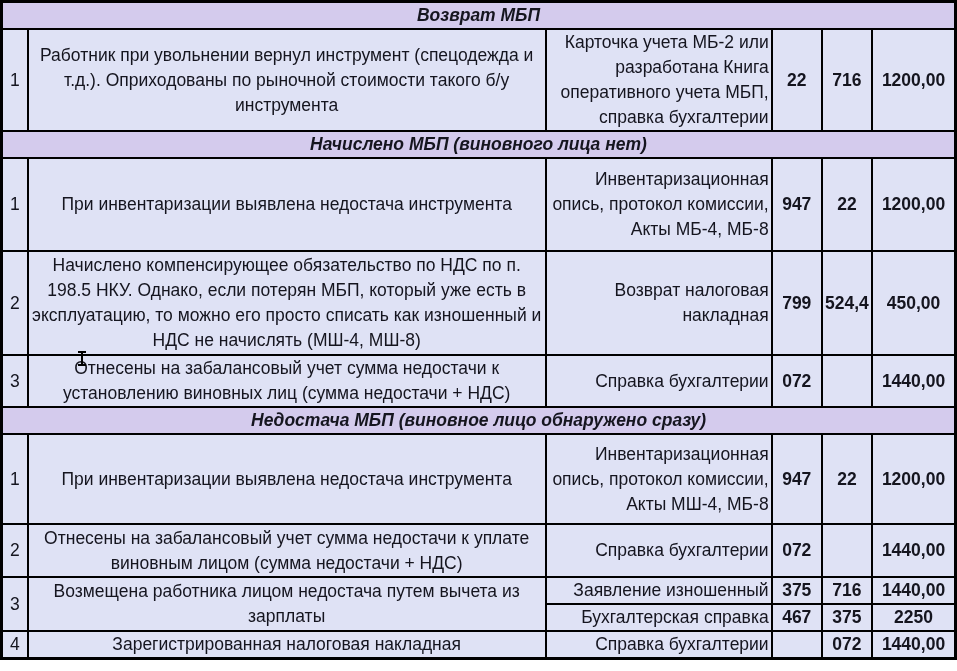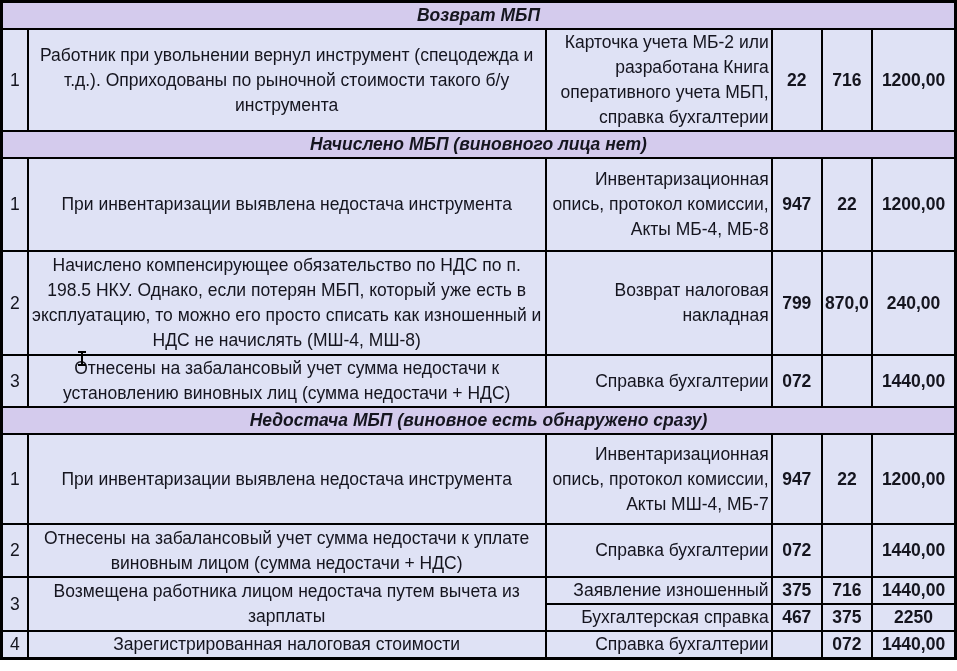--- a/index.html
+++ b/index.html
@@ -107,41 +107,41 @@
       <td class="c-db">947</td>
       <td class="c-cr">22</td>
       <td class="c-amt">1200,00</td>
     </tr>
 
     <tr style="height:104px">
       <td class="c-num">2</td>
       <td class="c-desc">Начислено компенсирующее обязательство по НДС по п. 198.5 НКУ. Однако, если потерян МБП, который уже есть в эксплуатацию, то можно его просто списать как изношенный и НДС не начислять (МШ-4, МШ-8)</td>
       <td class="c-doc">Возврат налоговая накладная</td>
       <td class="c-db">799</td>
-      <td class="c-cr">870,0</td>
-      <td class="c-amt">240,00</td>
+      <td class="c-cr">524,4</td>
+      <td class="c-amt">450,00</td>
     </tr>
 
     <tr style="height:52px">
       <td class="c-num">3</td>
       <td class="c-desc">Отнесены на забалансовый учет сумма недостачи к установлению виновных лиц (сумма недостачи + НДС)</td>
       <td class="c-doc">Справка бухгалтерии</td>
       <td class="c-db">072</td>
       <td class="c-cr"></td>
       <td class="c-amt">1440,00</td>
     </tr>
 
     <tr class="section" style="height:26px">
-      <td colspan="6">Недостача МБП (виновное есть обнаружено сразу)</td>
+      <td colspan="6">Недостача МБП (виновное лицо обнаружено сразу)</td>
     </tr>
 
     <tr style="height:90px">
       <td class="c-num">1</td>
       <td class="c-desc">При инвентаризации выявлена недостача инструмента</td>
-      <td class="c-doc">Инвентаризационная опись, протокол комиссии, Акты МШ-4, МБ-7</td>
+      <td class="c-doc">Инвентаризационная опись, протокол комиссии, Акты МШ-4, МБ-8</td>
       <td class="c-db">947</td>
       <td class="c-cr">22</td>
       <td class="c-amt">1200,00</td>
     </tr>
 
     <tr style="height:53px">
       <td class="c-num">2</td>
       <td class="c-desc">Отнесены на забалансовый учет сумма недостачи к уплате виновным лицом (сумма недостачи + НДС)</td>
       <td class="c-doc">Справка бухгалтерии</td>
       <td class="c-db">072</td>
@@ -159,21 +159,21 @@
     </tr>
     <tr style="height:24px">
       <td class="c-doc">Бухгалтерская справка</td>
       <td class="c-db">467</td>
       <td class="c-cr">375</td>
       <td class="c-amt">2250</td>
     </tr>
 
     <tr style="height:25px">
       <td class="c-num">4</td>
-      <td class="c-desc">Зарегистрированная налоговая стоимости</td>
+      <td class="c-desc">Зарегистрированная налоговая накладная</td>
       <td class="c-doc">Справка бухгалтерии</td>
       <td class="c-db"></td>
       <td class="c-cr">072</td>
       <td class="c-amt">1440,00</td>
     </tr>
   </tbody>
     </table>
 
   <div class="tick" style="left:12px"></div>
   <div class="tick" style="left:873px"></div>

